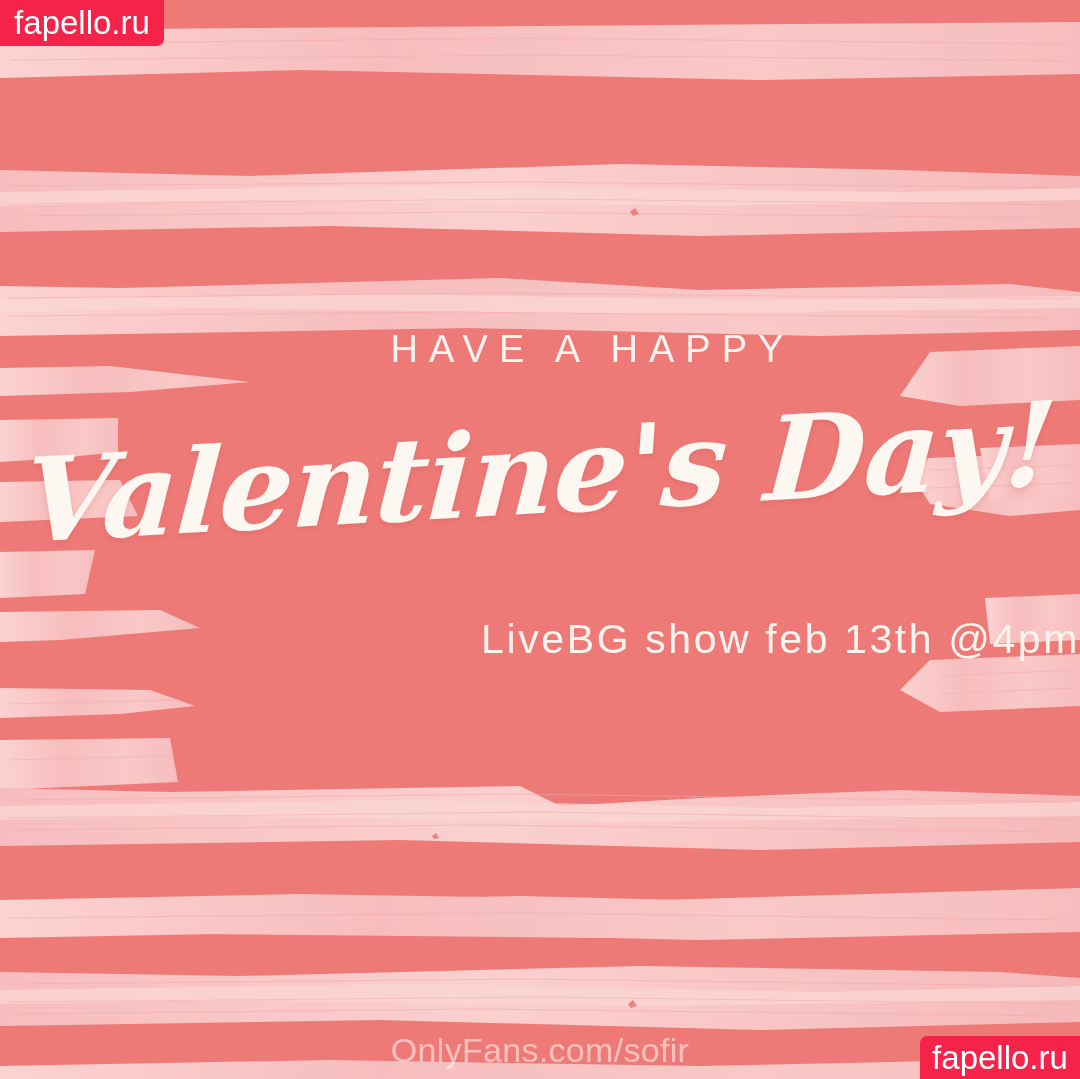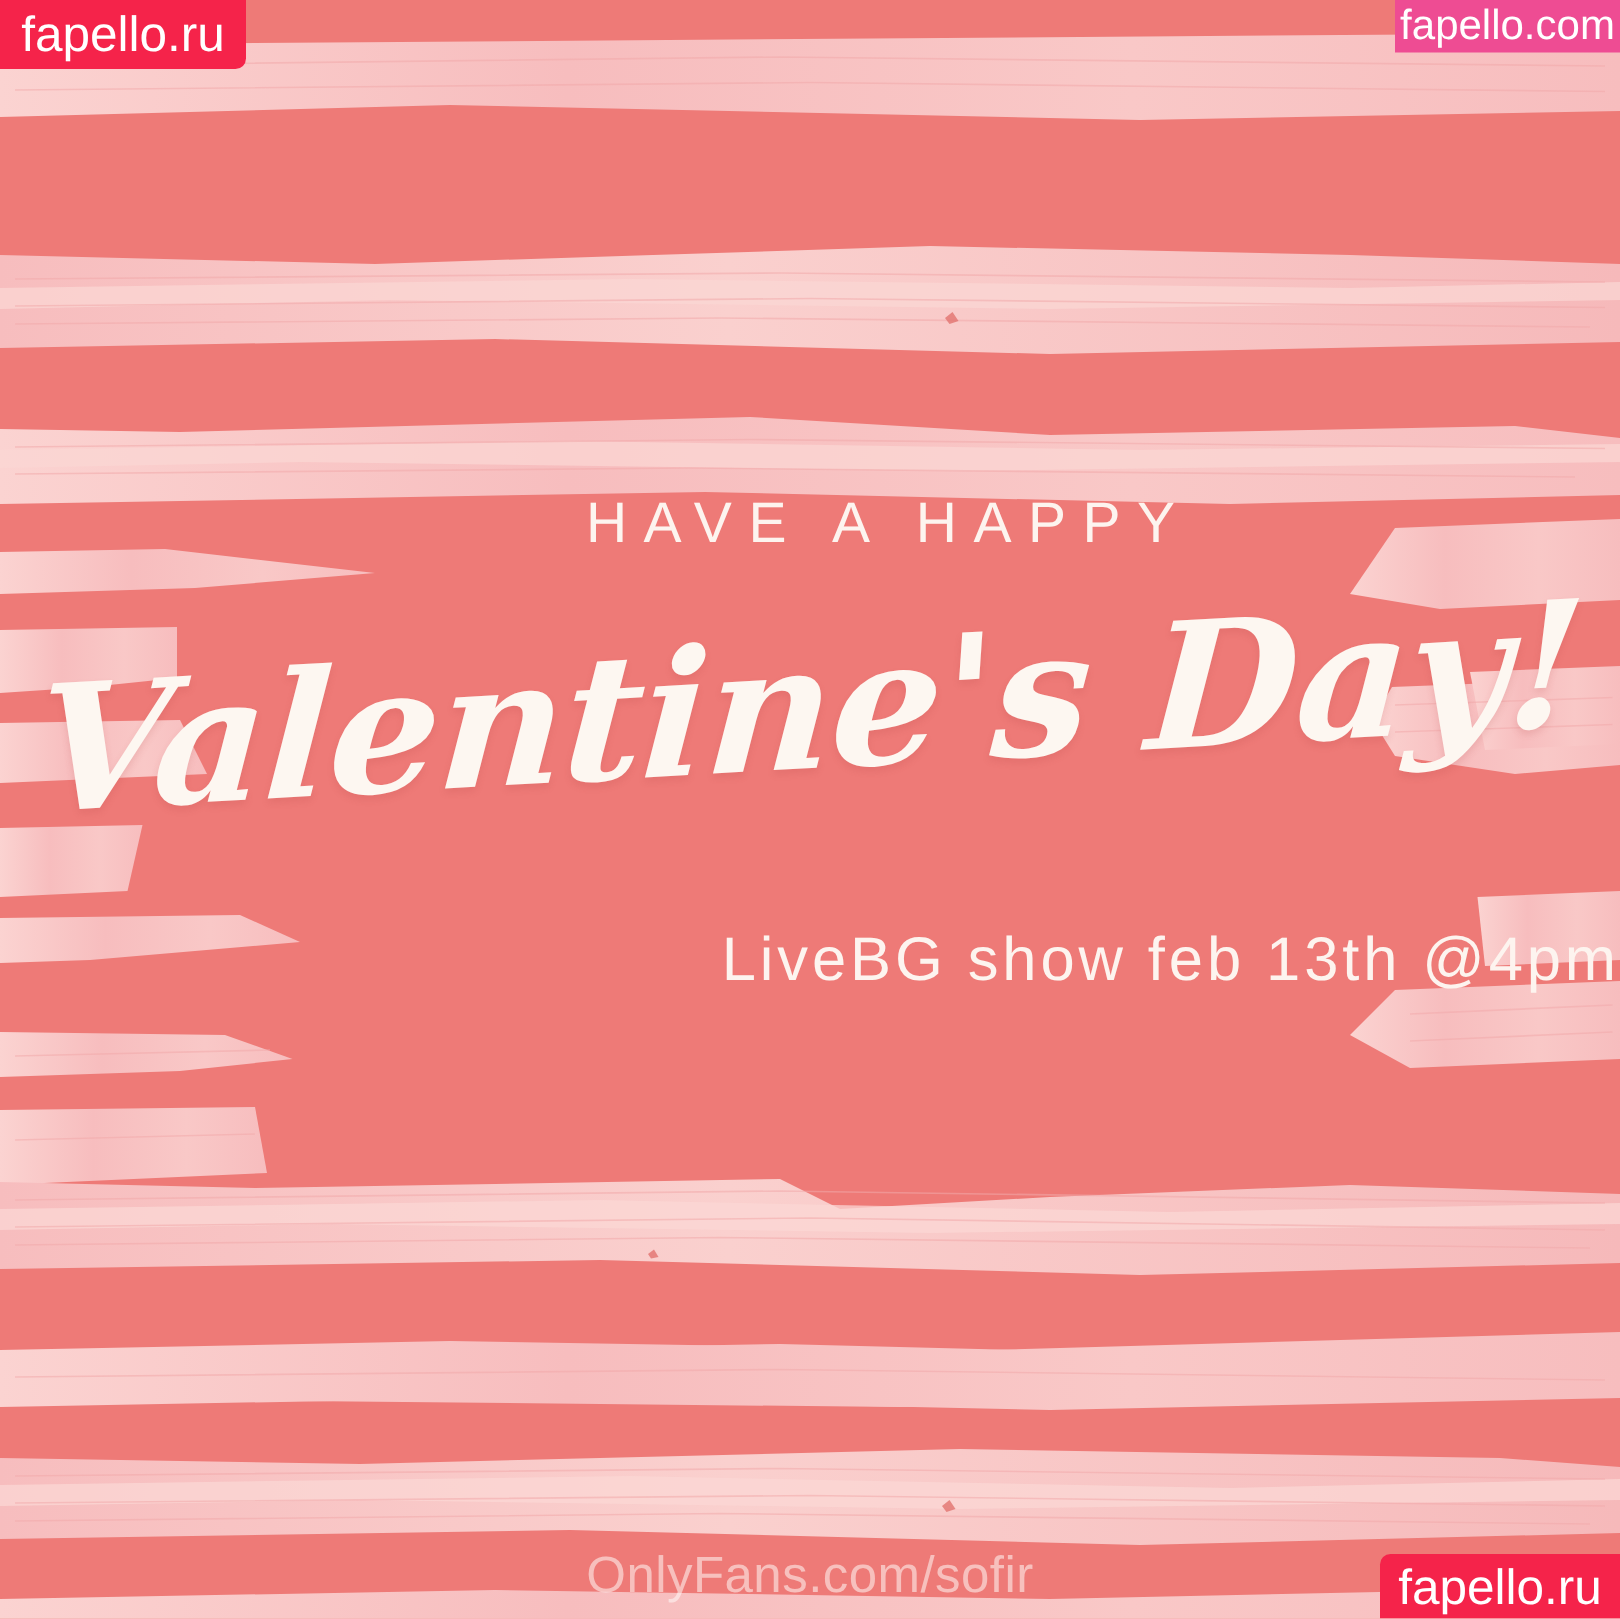--- a/index.html
+++ b/index.html
@@ -270,17 +270,16 @@
     <div class="subline">
       <span class="line">LiveBG show feb 13th @4pm</span>
     </div>
 
   </div>
 
   <div class="of-watermark">OnlyFans.com/sofir</div>
 
   <div class="badge badge-tl">fapello.ru</div>
 
-  <div class="badge badge-tr">fapello.com</div>
 
   <div class="badge badge-br">fapello.ru</div>
 
 </div>
 
 </body></html>

